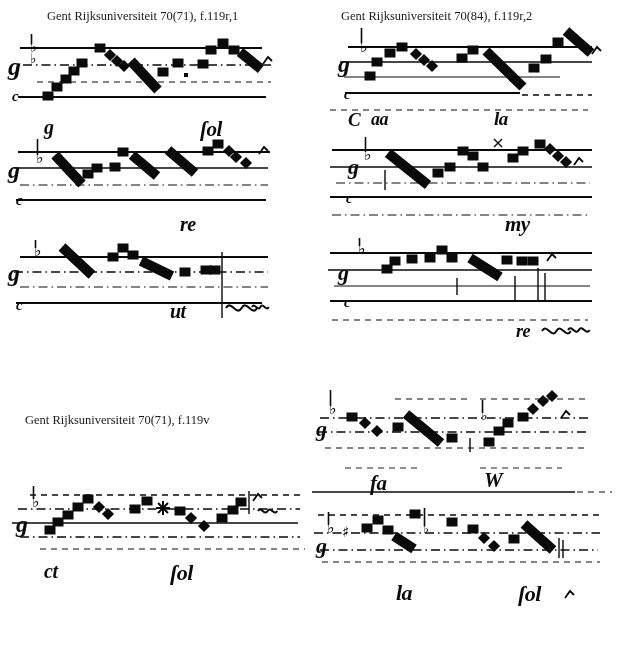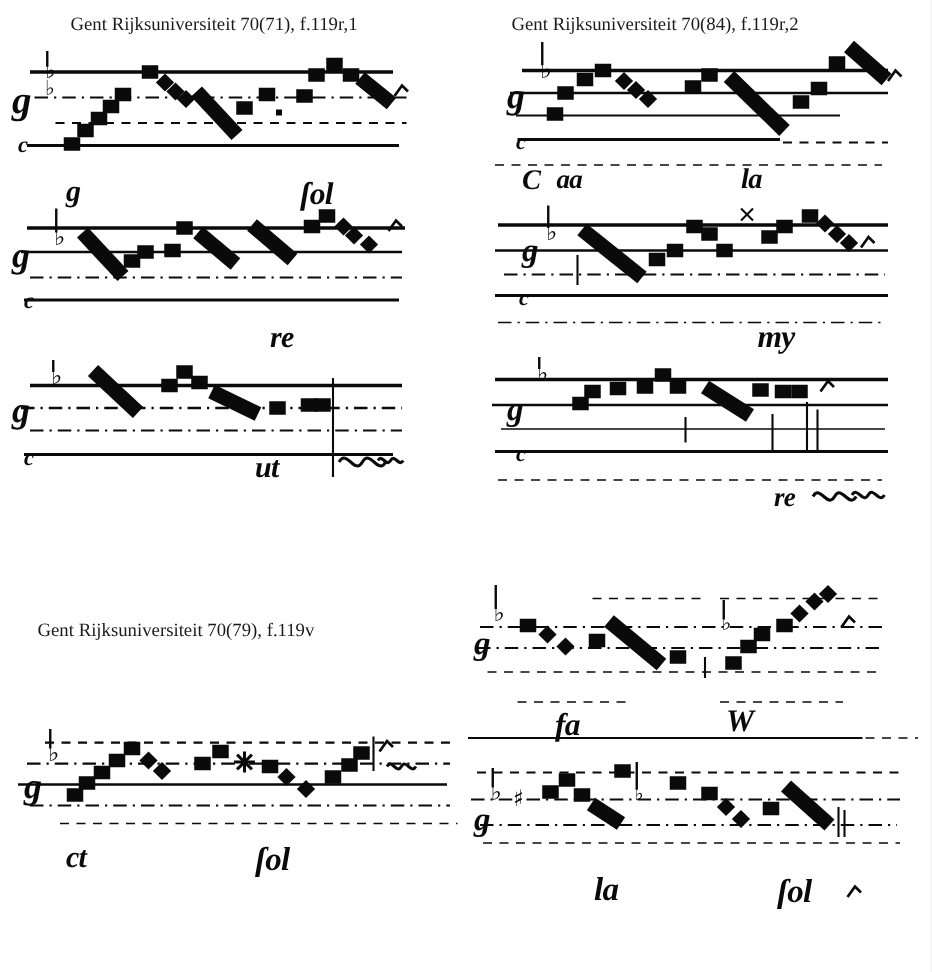--- a/index.html
+++ b/index.html
@@ -14,21 +14,21 @@
   .clef{font-family:"Liberation Serif",serif;font-style:italic;font-weight:bold;}
   .acc{font-family:"DejaVu Sans",sans-serif;font-weight:bold;}
   .syl{font-family:"Liberation Serif",serif;font-weight:bold;font-style:italic;letter-spacing:-0.5px;}
 </style>
 </head>
 <body>
 
 <div class="page">
   <div class="caption cap1">Gent Rijksuniversiteit 70(71), f.119r,1</div>
   <div class="caption cap2">Gent Rijksuniversiteit 70(84), f.119r,2</div>
-  <div class="caption cap3">Gent Rijksuniversiteit 70(79), f.119v</div>
+  <div class="caption cap3">Gent Rijksuniversiteit 70(71), f.119v</div>
   <svg id="score" width="621" height="648" viewBox="0 0 621 648">
       <g>
         <line x1="20" y1="48" x2="262" y2="48" stroke="#0a0a0a" stroke-width="2.2"></line>
         <line x1="23" y1="65" x2="271" y2="65" stroke="#0a0a0a" stroke-width="1.4" stroke-dasharray="9 4 1.5 4"></line>
         <line x1="37" y1="82" x2="271" y2="82" stroke="#0a0a0a" stroke-width="1.2" stroke-dasharray="6 5"></line>
         <line x1="18" y1="97" x2="266" y2="97" stroke="#0a0a0a" stroke-width="2"></line>
         <text x="8" y="75" font-size="26" fill="#0a0a0a" class="clef">g</text>
         <text x="12" y="101" font-size="15" fill="#0a0a0a" class="clef">c</text>
         <text x="30" y="52" font-size="15" fill="#0a0a0a" class="acc">♭</text>
         <line x1="31.5" y1="34" x2="31.5" y2="44.5" stroke="#0a0a0a" stroke-width="1.6"></line>

